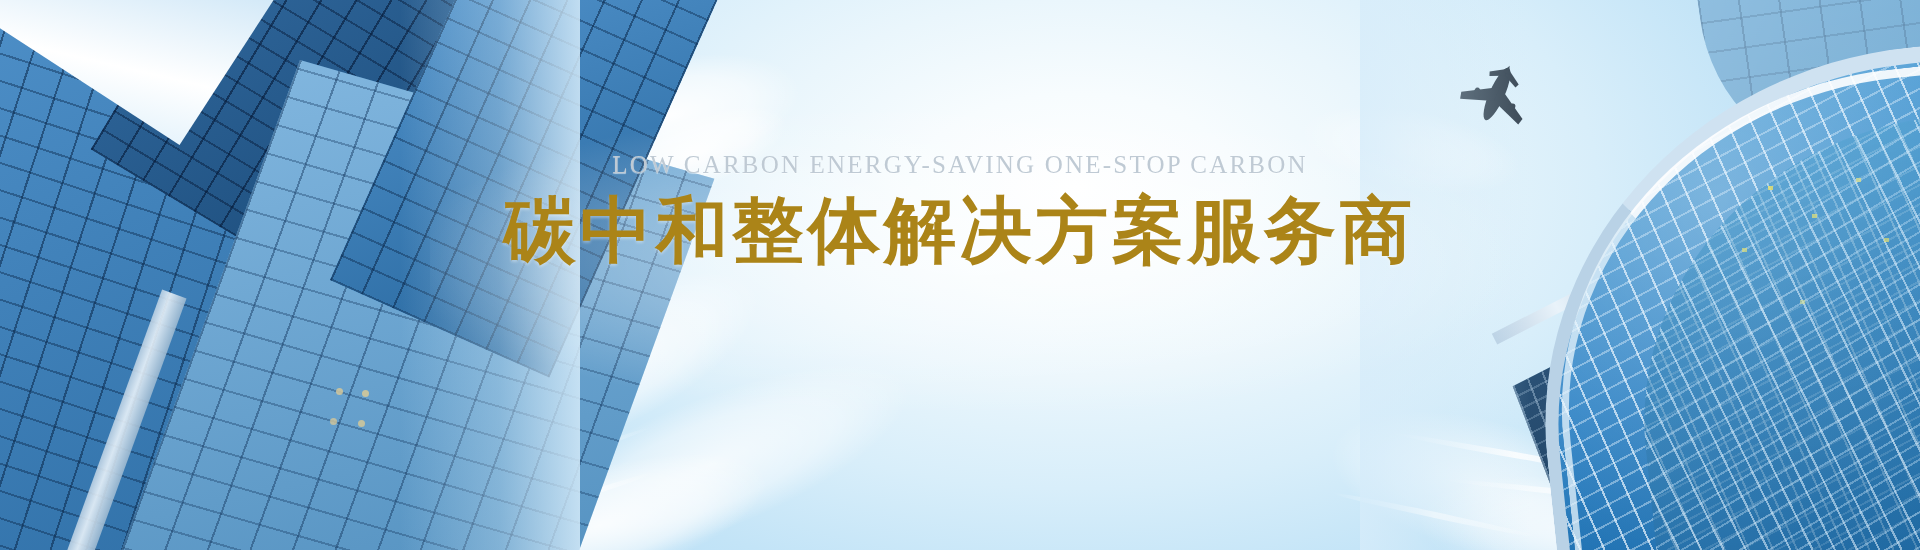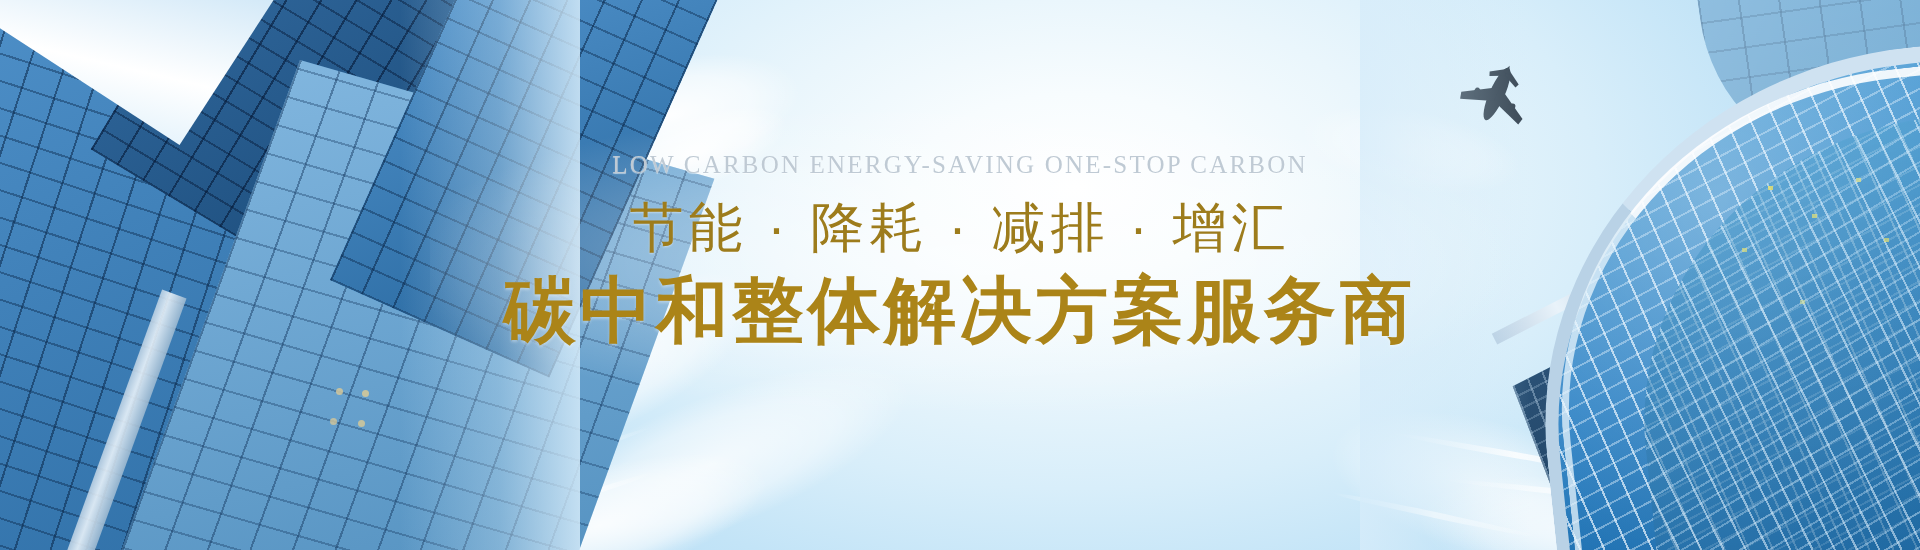--- a/index.html
+++ b/index.html
@@ -270,17 +270,16 @@
 
       <ellipse cx="28" cy="51" rx="4" ry="6" transform="rotate(-24 28 51)"></ellipse>
       <ellipse cx="72" cy="51" rx="4" ry="6" transform="rotate(24 72 51)"></ellipse>
     </g>
   </svg>
 
   <div id="text-glow"></div>
 
   <div id="text-block">
     <div id="eyebrow">LOW CARBON ENERGY-SAVING ONE-STOP CARBON</div>
-    <div id="subtitle">节能 · 降耗 · 减排 · 增汇</div>
     <div id="headline">碳中和整体解决方案服务商</div>
   </div>
 
 </div>
 
 </body></html>

